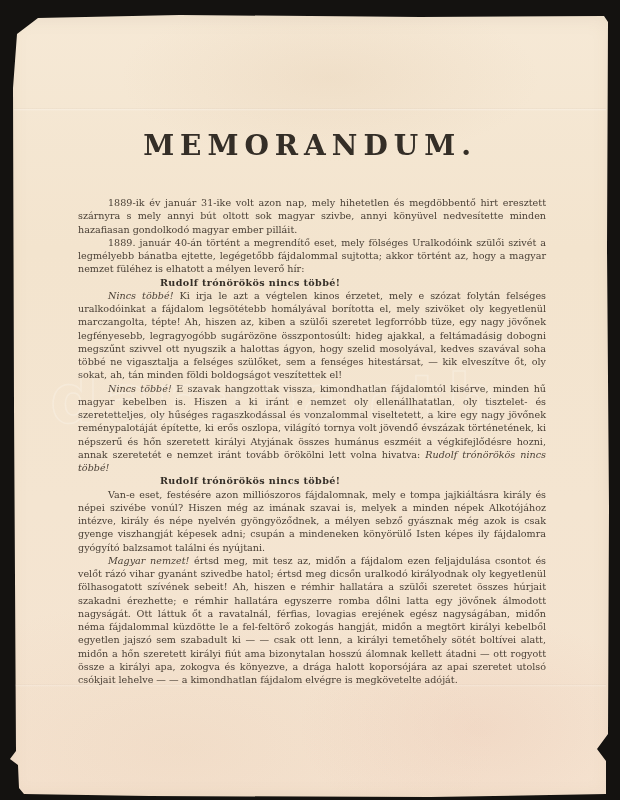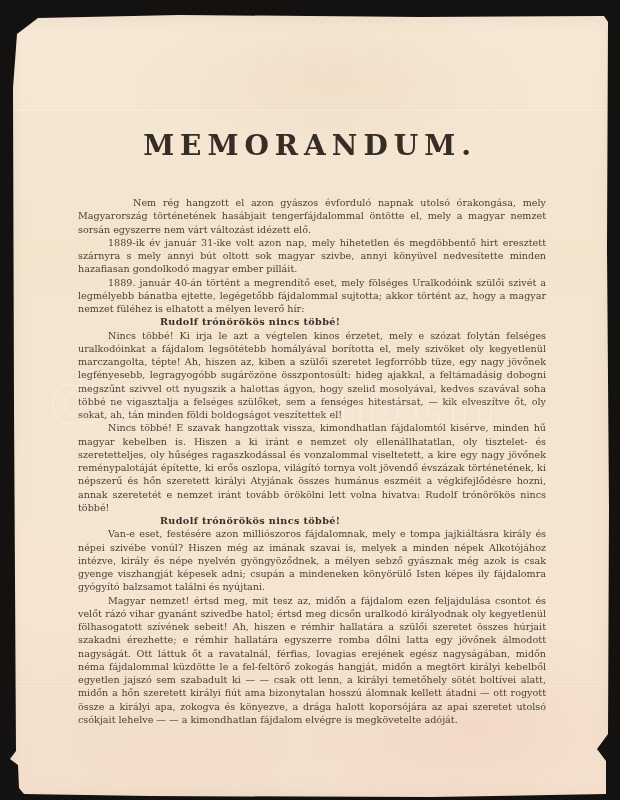--- a/index.html
+++ b/index.html
@@ -42,21 +42,21 @@
     color: var(--ink, #4a4036);
     text-align:justify;
   }
   .para { margin:0; text-indent:30px; }
   .para.body-first { text-indent:55px; }
   .para.emphasis-line {
     text-align:left; text-indent:82px;
     font-weight:bold; color: var(--ink-dark, #3a342c);
     letter-spacing:0.4px;
   }
-  .para span.italic { }
+  .para span.italic { font-style:italic; }
   .para span.normal { font-style:normal; }
 
   .watermark {
     position:absolute; left:50px; top:352px; width:540px;
     font-family:"DejaVu Sans", sans-serif;
     font-size:68px; font-weight:bold; letter-spacing:6px;
     color: transparent;
     -webkit-text-stroke: 1.5px rgba(255,255,255,0.45);
     opacity:0.5;
     pointer-events:none;
@@ -66,21 +66,20 @@
 </style>
 </head>
 <body style="--bg: #141210; --ink: #4a4036; --ink-dark: #342e27;">
 
 <div class="stage">
   <div class="paper">
     <div class="crease c1"></div>
     <div class="crease c2"></div>
     <div class="doc-title">MEMORANDUM.</div>
     <div class="body-text">
-        <p class="para body-first"><span class="normal">Nem rég hangzott el azon gyászos évforduló napnak utolsó órakongása, mely Magyarország történetének hasábjait tengerfájdalommal öntötte el, mely a magyar nemzet sorsán egyszerre nem várt változást idézett elő.</span></p>
         <p class="para body"><span class="normal">1889-ik év január 31-ike volt azon nap, mely hihetetlen és megdöbbentő hirt eresztett szárnyra s mely annyi bút oltott sok magyar szivbe, annyi könyüvel nedvesítette minden hazafiasan gondolkodó magyar ember pilláit.</span></p>
         <p class="para body"><span class="normal">1889. január 40-án történt a megrendítő eset, mely fölséges Uralkodóink szülői szivét a legmélyebb bánatba ejtette, legégetőbb fájdalommal sujtotta; akkor történt az, hogy a magyar nemzet füléhez is elhatott a mélyen leverő hír:</span></p>
         <p class="para emphasis-line"><span class="normal">Rudolf trónörökös nincs többé!</span></p>
         <p class="para body"><span class="italic">Nincs többé!</span><span class="normal"> Ki irja le azt a végtelen kinos érzetet, mely e szózat folytán felséges uralkodóinkat a fájdalom legsötétebb homályával borította el, mely szivöket oly kegyetlenül marczangolta, tépte! Ah, hiszen az, kiben a szülői szeretet legforróbb tüze, egy nagy jövőnek legfényesebb, legragyogóbb sugárözöne összpontosúlt: hideg ajakkal, a feltámadásig dobogni megszűnt szivvel ott nyugszik a halottas ágyon, hogy szelid mosolyával, kedves szavával soha többé ne vigasztalja a felséges szülőket, sem a fenséges hitestársat, — kik elveszítve őt, oly sokat, ah, tán minden földi boldogságot veszítettek el!</span></p>
         <p class="para body"><span class="italic">Nincs többé!</span><span class="normal"> E szavak hangzottak vissza, kimondhatlan fájdalomtól kisérve, minden hű magyar kebelben is. Hiszen a ki iránt e nemzet oly ellenállhatatlan, oly tisztelet- és szeretetteljes, oly hűséges ragaszkodással és vonzalommal viseltetett, a kire egy nagy jövőnek reménypalotáját építette, ki erős oszlopa, világító tornya volt jövendő évszázak történetének, ki népszerű és hőn szeretett királyi Atyjának összes humánus eszméit a végkifejlődésre hozni, annak szeretetét e nemzet iránt tovább örökölni lett volna hivatva: </span><span class="italic">Rudolf trónörökös nincs többé!</span></p>
         <p class="para emphasis-line"><span class="normal">Rudolf trónörökös nincs többé!</span></p>
         <p class="para body"><span class="normal">Van-e eset, festésére azon milliószoros fájdalomnak, mely e tompa jajkiáltásra király és népei szivébe vonúl? Hiszen még az imának szavai is, melyek a minden népek Alkotójához intézve, király és népe nyelvén gyöngyöződnek, a mélyen sebző gyásznak még azok is csak gyenge viszhangját képesek adni; csupán a mindeneken könyörülő Isten képes ily fájdalomra gyógyító balzsamot találni és nyújtani.</span></p>
         <p class="para body"><span class="italic">Magyar nemzet!</span><span class="normal"> értsd meg, mit tesz az, midőn a fájdalom ezen feljajdulása csontot és velőt rázó vihar gyanánt szivedbe hatol; értsd meg dicsőn uralkodó királyodnak oly kegyetlenül fölhasogatott szívének sebeit! Ah, hiszen e rémhir hallatára a szülői szeretet összes húrjait szakadni érezhette; e rémhir hallatára egyszerre romba dőlni latta egy jövőnek álmodott nagyságát. Ott láttuk őt a ravatalnál, férfias, lovagias erejének egész nagyságában, midőn néma fájdalommal küzdötte le a fel-feltörő zokogás hangját, midőn a megtört királyi kebelből egyetlen jajszó sem szabadult ki — — csak ott lenn, a királyi temetőhely sötét boltívei alatt, midőn a hőn szeretett királyi fiút ama bizonytalan hosszú álomnak kellett átadni — ott rogyott össze a királyi apa, zokogva és könyezve, a drága halott koporsójára az apai szeretet utolsó csókjait lehelve — — a kimondhatlan fájdalom elvégre is megkövetelte adóját.</span></p>
       </div>
   </div>

